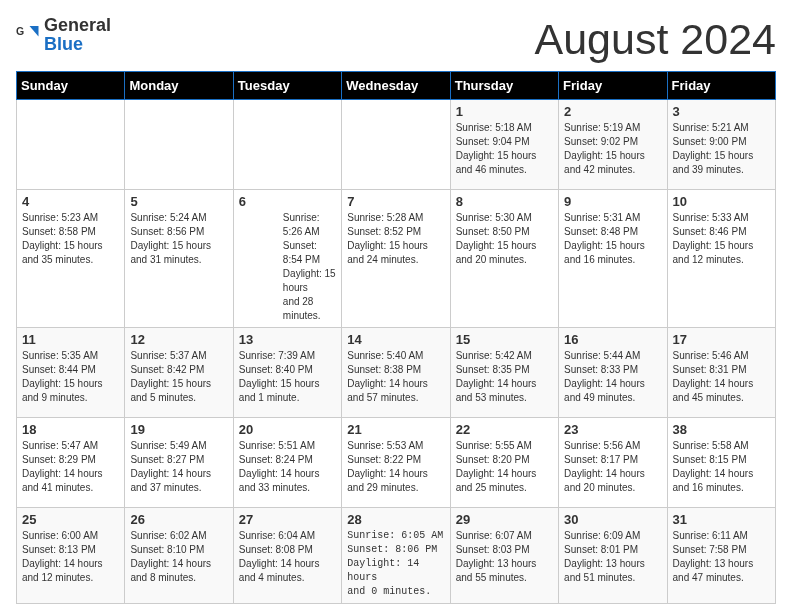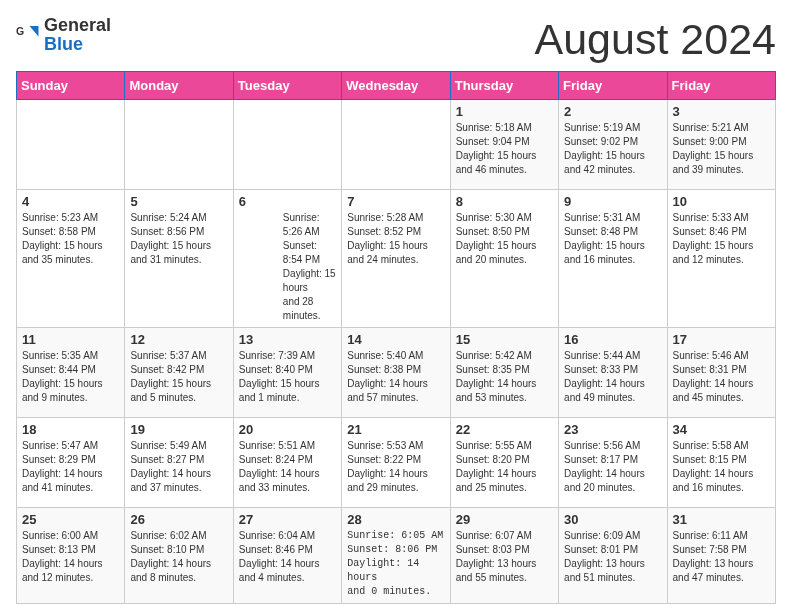--- a/index.html
+++ b/index.html
@@ -50,21 +50,21 @@
       font-size: 16px;
       color: #333;
       font-weight: normal;
     }
     .calendar {
       width: 100%;
       border-collapse: collapse;
       font-size: 11px;
     }
     .calendar thead th {
-      background-color: #ec4899;
+      background-color: #000000;
       color: #fff;
       padding: 6px 4px;
       text-align: left;
       font-size: 13px;
       font-weight: bold;
       border: 1px solid #1a6fc4;
     }
     .calendar tbody td {
       border: 1px solid #ccc;
       vertical-align: top;
@@ -298,21 +298,21 @@
 and 25 minutes.</div>
         </td>
         <td>
           <span class="day-number">23</span>
           <div class="day-info" style="white-space: pre-line;">Sunrise: 5:56 AM
 Sunset: 8:17 PM
 Daylight: 14 hours
 and 20 minutes.</div>
         </td>
         <td>
-          <span class="day-number">34</span>
+          <span class="day-number">38</span>
           <div class="day-info" style="white-space: pre-line;">Sunrise: 5:58 AM
 Sunset: 8:15 PM
 Daylight: 14 hours
 and 16 minutes.</div>
         </td>
       </tr>
       <tr>
         <td>
           <span class="day-number">25</span>
           <div class="day-info" style="white-space: pre-line;">Sunrise: 6:00 AM
@@ -323,21 +323,21 @@
         <td>
           <span class="day-number">26</span>
           <div class="day-info" style="white-space: pre-line;">Sunrise: 6:02 AM
 Sunset: 8:10 PM
 Daylight: 14 hours
 and 8 minutes.</div>
         </td>
         <td>
           <span class="day-number">27</span>
           <div class="day-info" style="white-space: pre-line;">Sunrise: 6:04 AM
-Sunset: 8:46 PM
+Sunset: 8:08 PM
 Daylight: 14 hours
 and 4 minutes.</div>
         </td>
         <td>
           <span class="day-number">28</span>
           <div class="day-info" style="white-space: pre-line; font-family: Liberation Mono, monospace;">Sunrise: 6:05 AM
 Sunset: 8:06 PM
 Daylight: 14 hours
 and 0 minutes.</div>
         </td>

